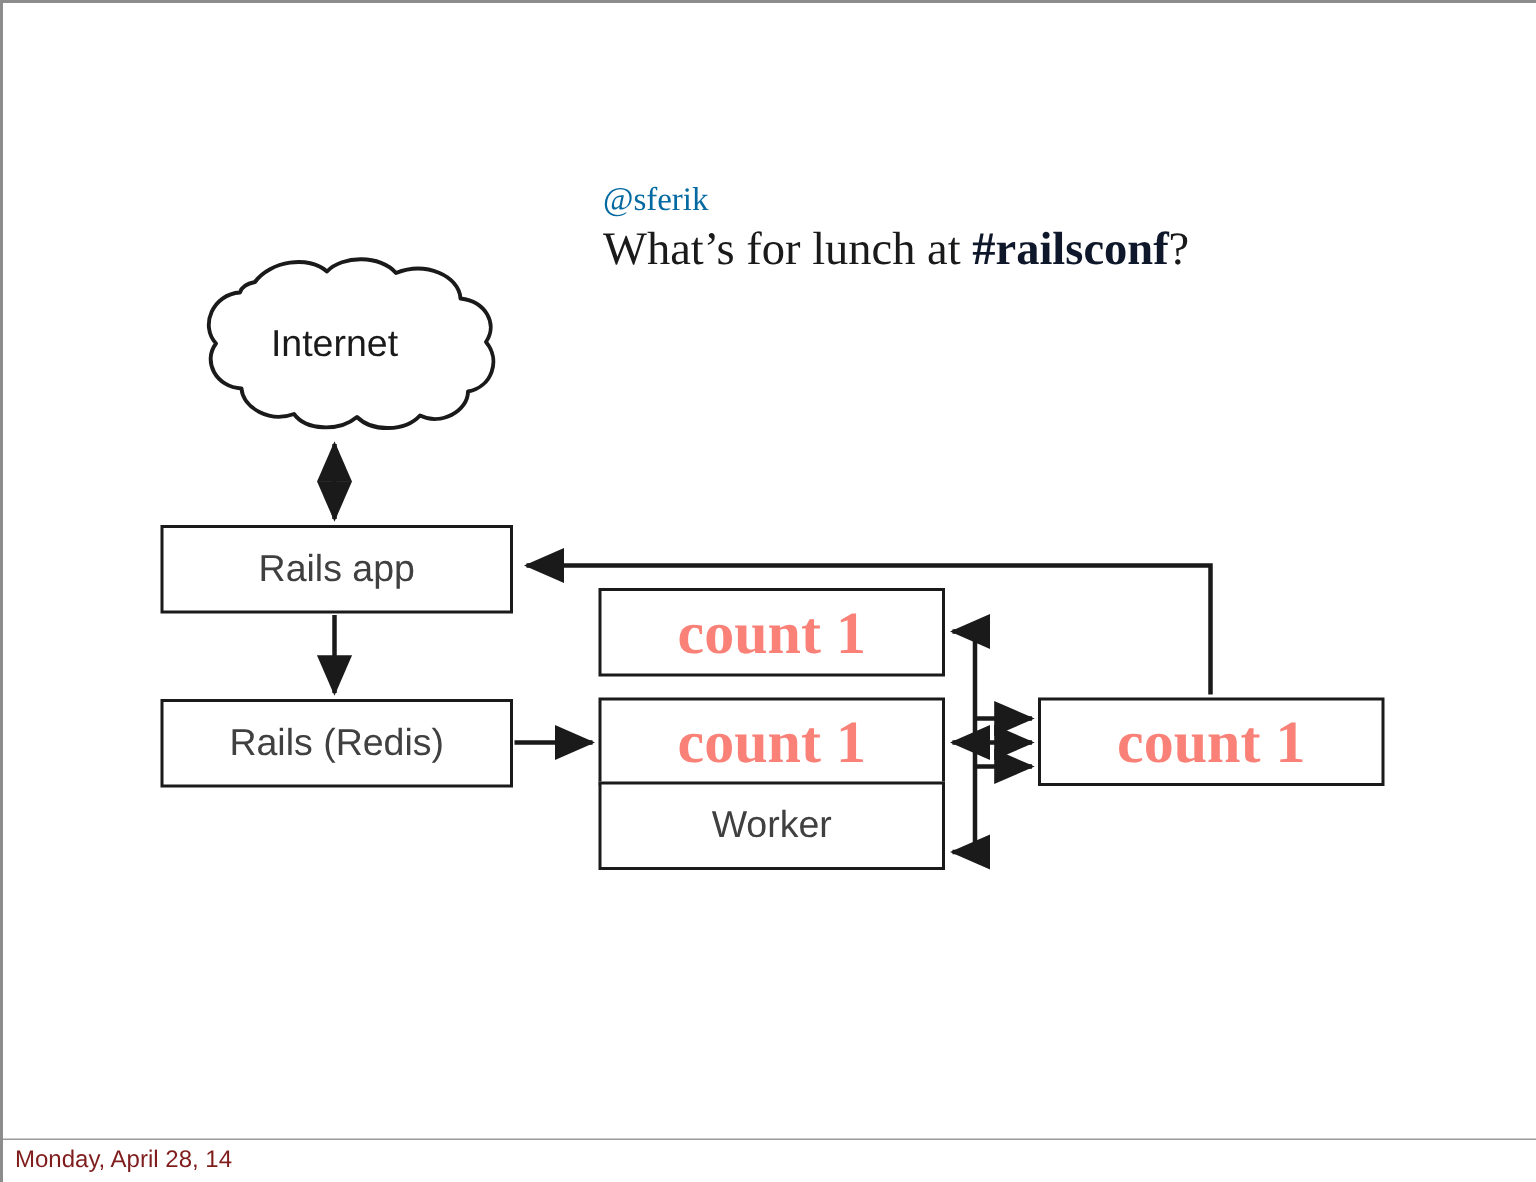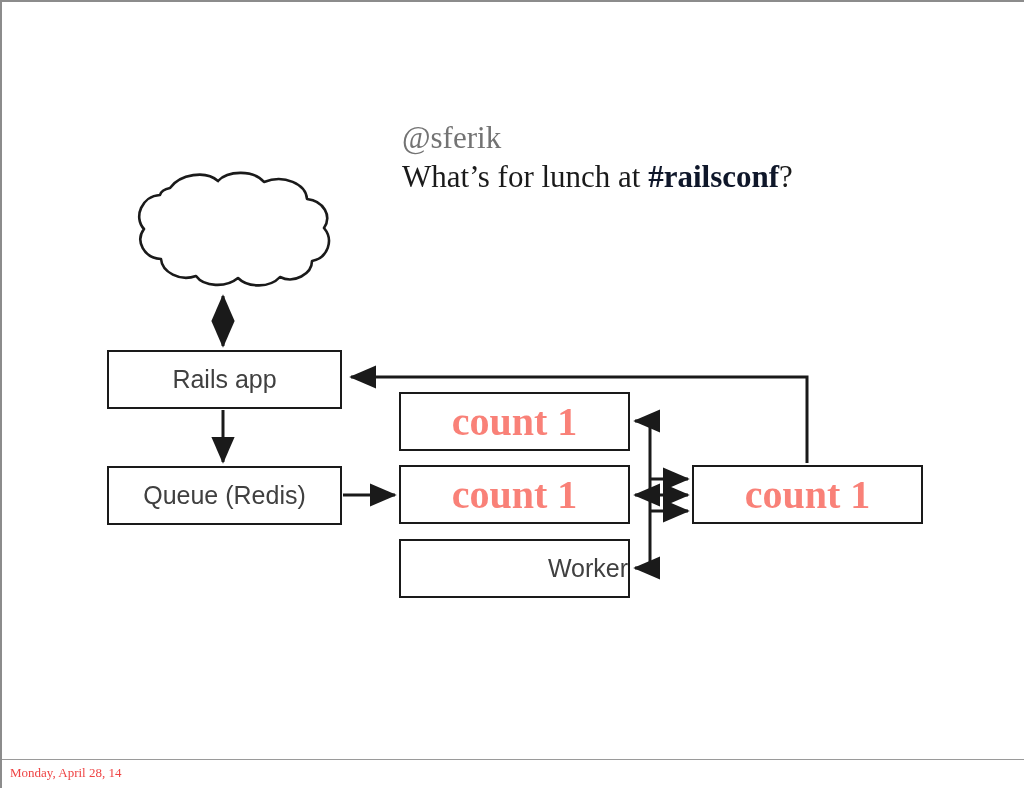--- a/index.html
+++ b/index.html
@@ -31,22 +31,22 @@
   
   .tweet {
     position: absolute;
     left: 400px;
     top: 118px;
     width: 600px;
     font-family: "Liberation Serif", serif;
     line-height: 1.18;
   }
   .tweet .handle {
-    font-size: 31px;
-    color: #737373;
+    font-size: 22px;
+    color: #0369a1;
     display: block;
     letter-spacing: 0px;
   }
   .tweet .body {
     font-size: 31px;
     color: #1a1a1a;
     display: block;
     margin-top: 2px;
     white-space: nowrap;
   }
@@ -76,21 +76,21 @@
     font-family: "Liberation Serif", serif;
     font-weight: bold;
     font-size: 40px;
     color: #f98178;
   }
 
   #box-rails      { left: 105px; top: 348px; width: 235px; height: 59px; }
   #box-queue      { left: 105px; top: 464px; width: 235px; height: 59px; }
   #box-count-a    { left: 397px; top: 390px; width: 231px; height: 59px; }
   #box-count-b    { left: 397px; top: 463px; width: 231px; height: 59px; }
-  #box-worker     { left: 397px; top: 537px; width: 231px; height: 59px; justify-content: flex-end; }
+  #box-worker     { left: 397px; top: 519px; width: 231px; height: 59px; }
   #box-count-c    { left: 690px; top: 463px; width: 231px; height: 59px; }
 
   
   #cloud {
     position: absolute;
     left: 108px;
     top: 172px;
     width: 226px;
     height: 110px;
     z-index: 5;
@@ -115,23 +115,23 @@
     left: 0;
     top: 757px;
     width: 1024px;
     height: 1px;
     background: #9a9a9a;
   }
   #footer-text {
     position: absolute;
     left: 8px;
     top: 763px;
-    font-family: Liberation Serif, serif;
-    font-size: 13px;
-    color: #ef4444;
+    font-family: Liberation Sans, sans-serif;
+    font-size: 16px;
+    color: #7f1d1d;
   }
 </style>
 </head>
 <body>
 
 <div id="slide">
 
   <svg id="canvas" viewBox="0 0 1024 788">
     <defs>
       <marker id="ah" markerWidth="9" markerHeight="9" refX="8.4" refY="4.5" orient="auto" markerUnits="strokeWidth">
@@ -174,26 +174,29 @@
 
     <line x1="648" y1="477" x2="686" y2="477" stroke="#1a1a1a" stroke-width="3" marker-end="url(#ah)"></line>
     <line x1="648" y1="509" x2="686" y2="509" stroke="#1a1a1a" stroke-width="3" marker-end="url(#ah)"></line>
   </svg>
 
   <div class="tweet">
     <span class="handle">@sferik</span>
     <span class="body"><span>What’s for lunch at </span><span class="hashtag">#railsconf</span><span>?</span></span>
   </div>
 
+  <div id="cloud">
+    <div class="cloud-label">Internet</div>
+  </div>
 
   <div class="box" id="box-rails">
     <span class="lbl">Rails app</span>
   </div>
   <div class="box" id="box-queue">
-    <span class="lbl">Queue (Redis)</span>
+    <span class="lbl">Rails (Redis)</span>
   </div>
   <div class="box count" id="box-count-a">
     <span class="lbl">count 1</span>
   </div>
   <div class="box count" id="box-count-b">
     <span class="lbl">count 1</span>
   </div>
   <div class="box" id="box-worker">
     <span class="lbl">Worker</span>
   </div>

